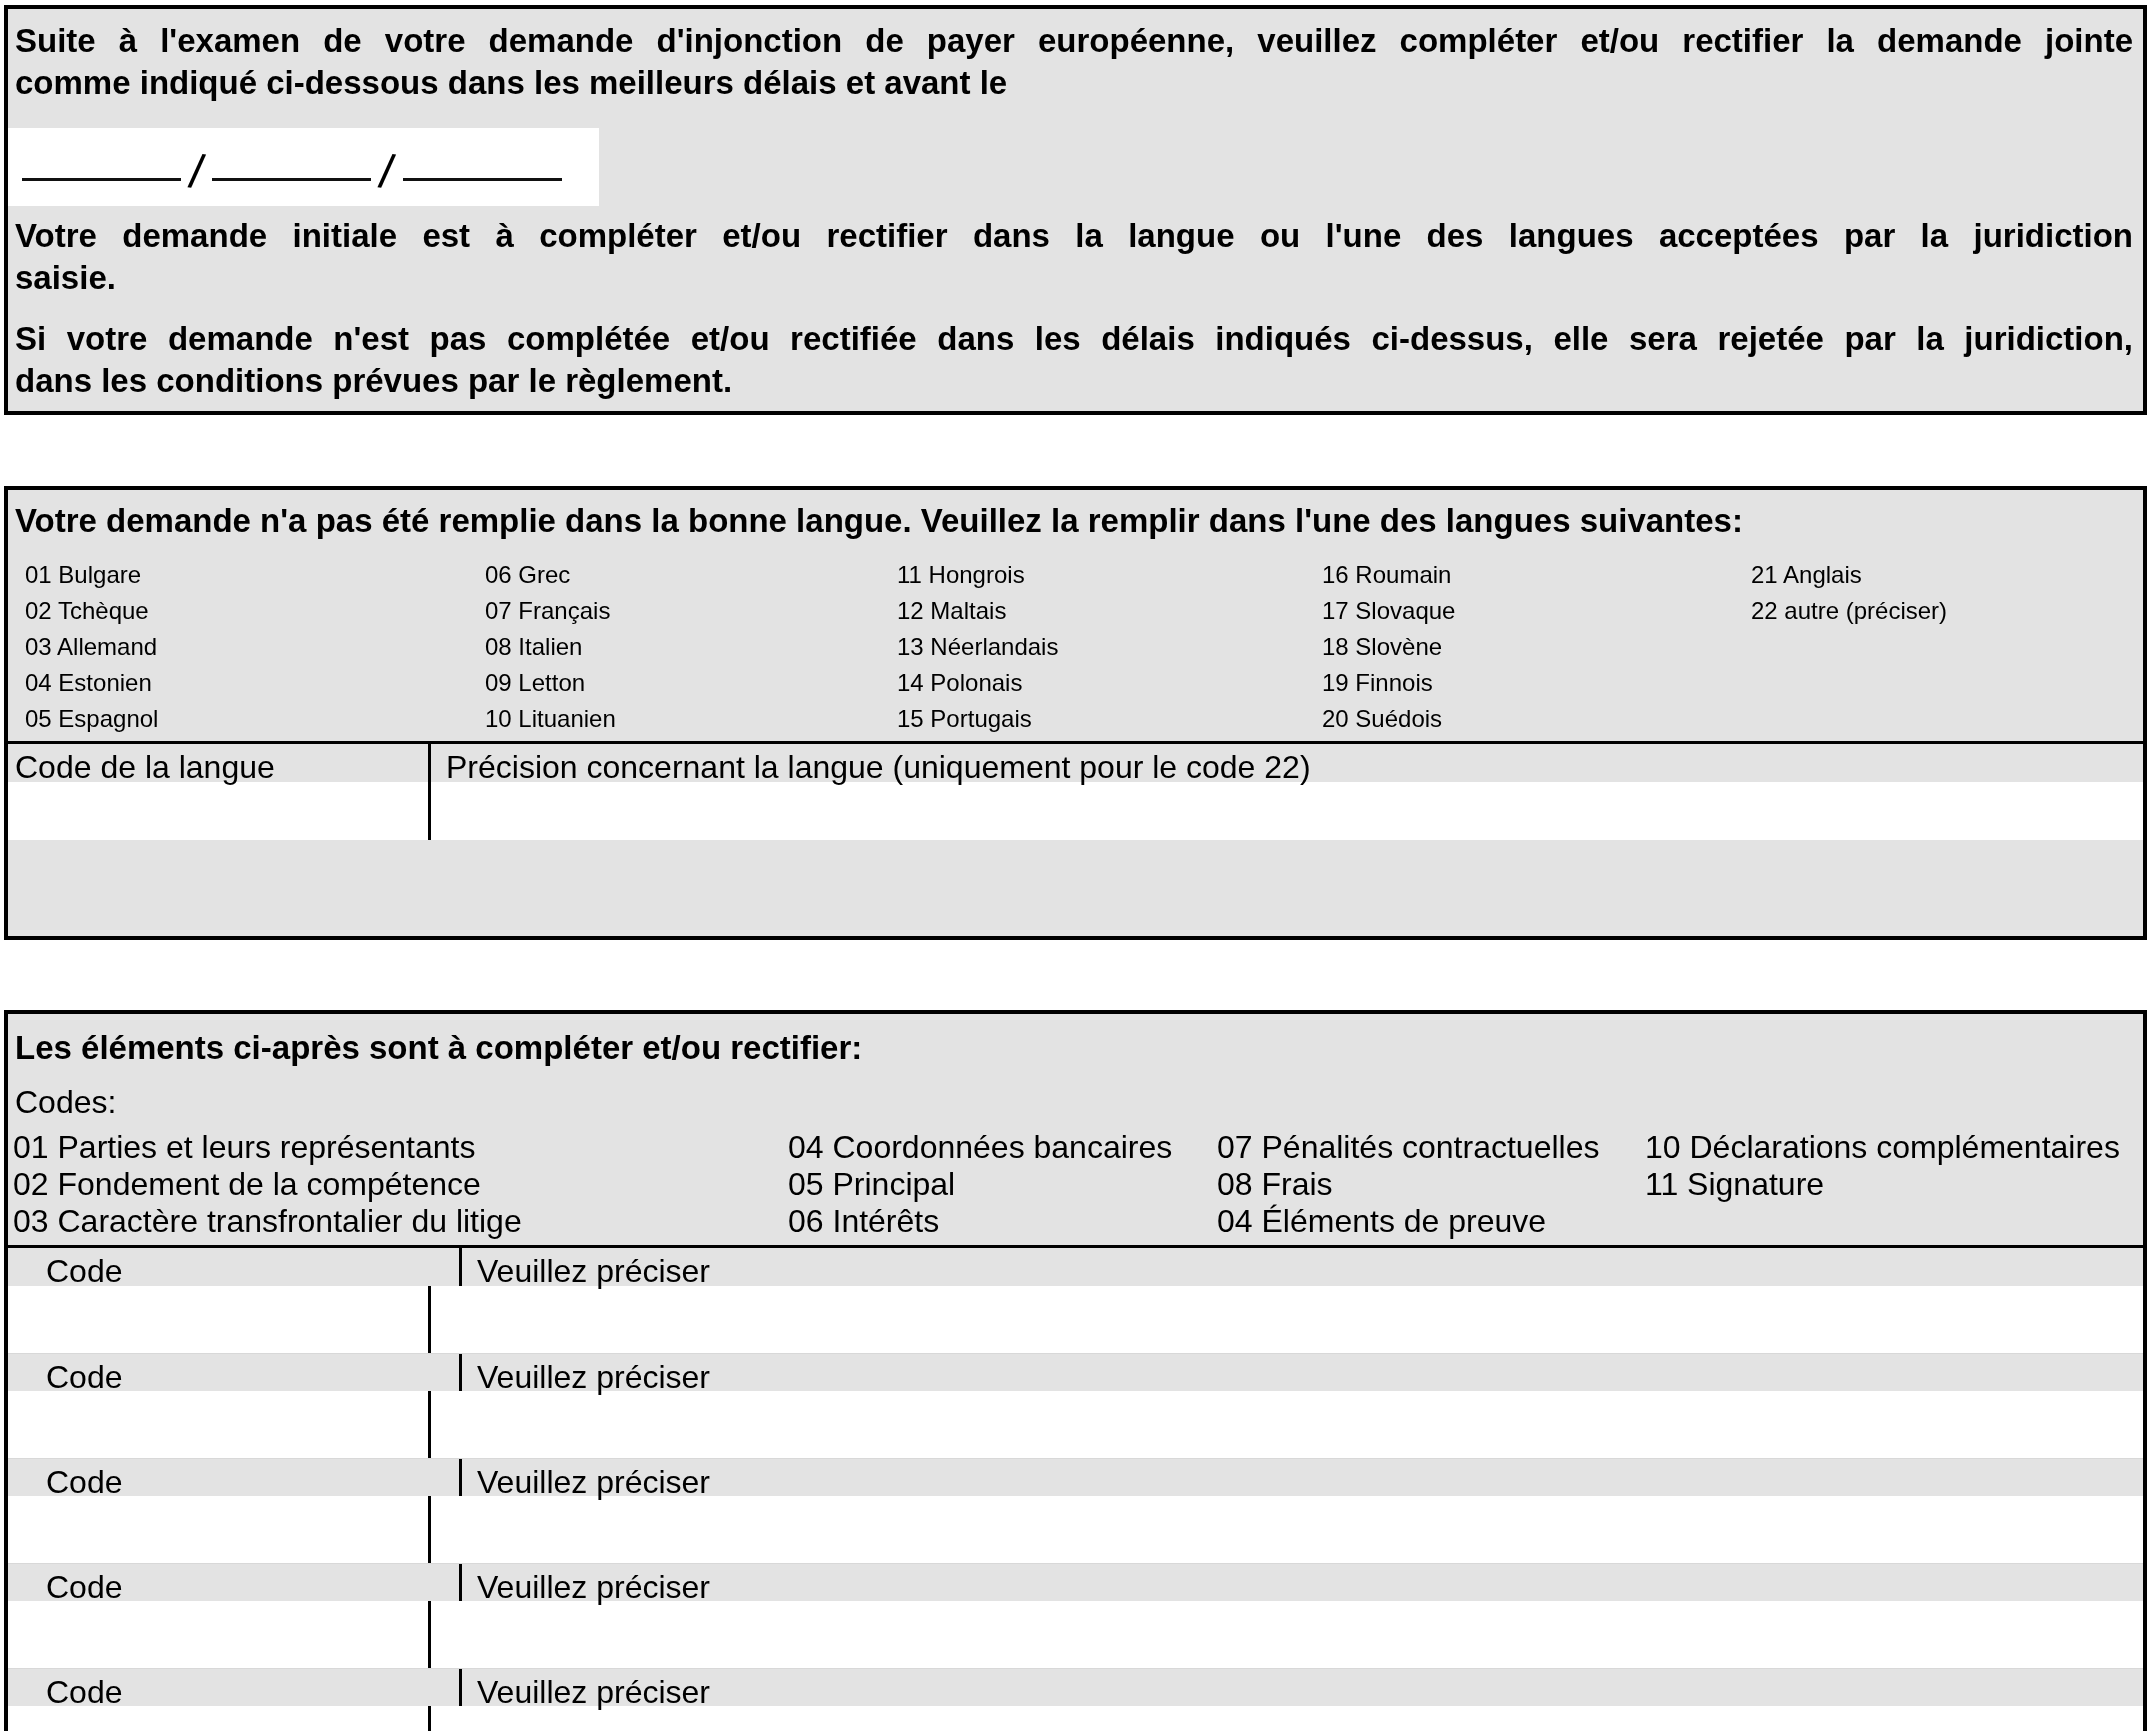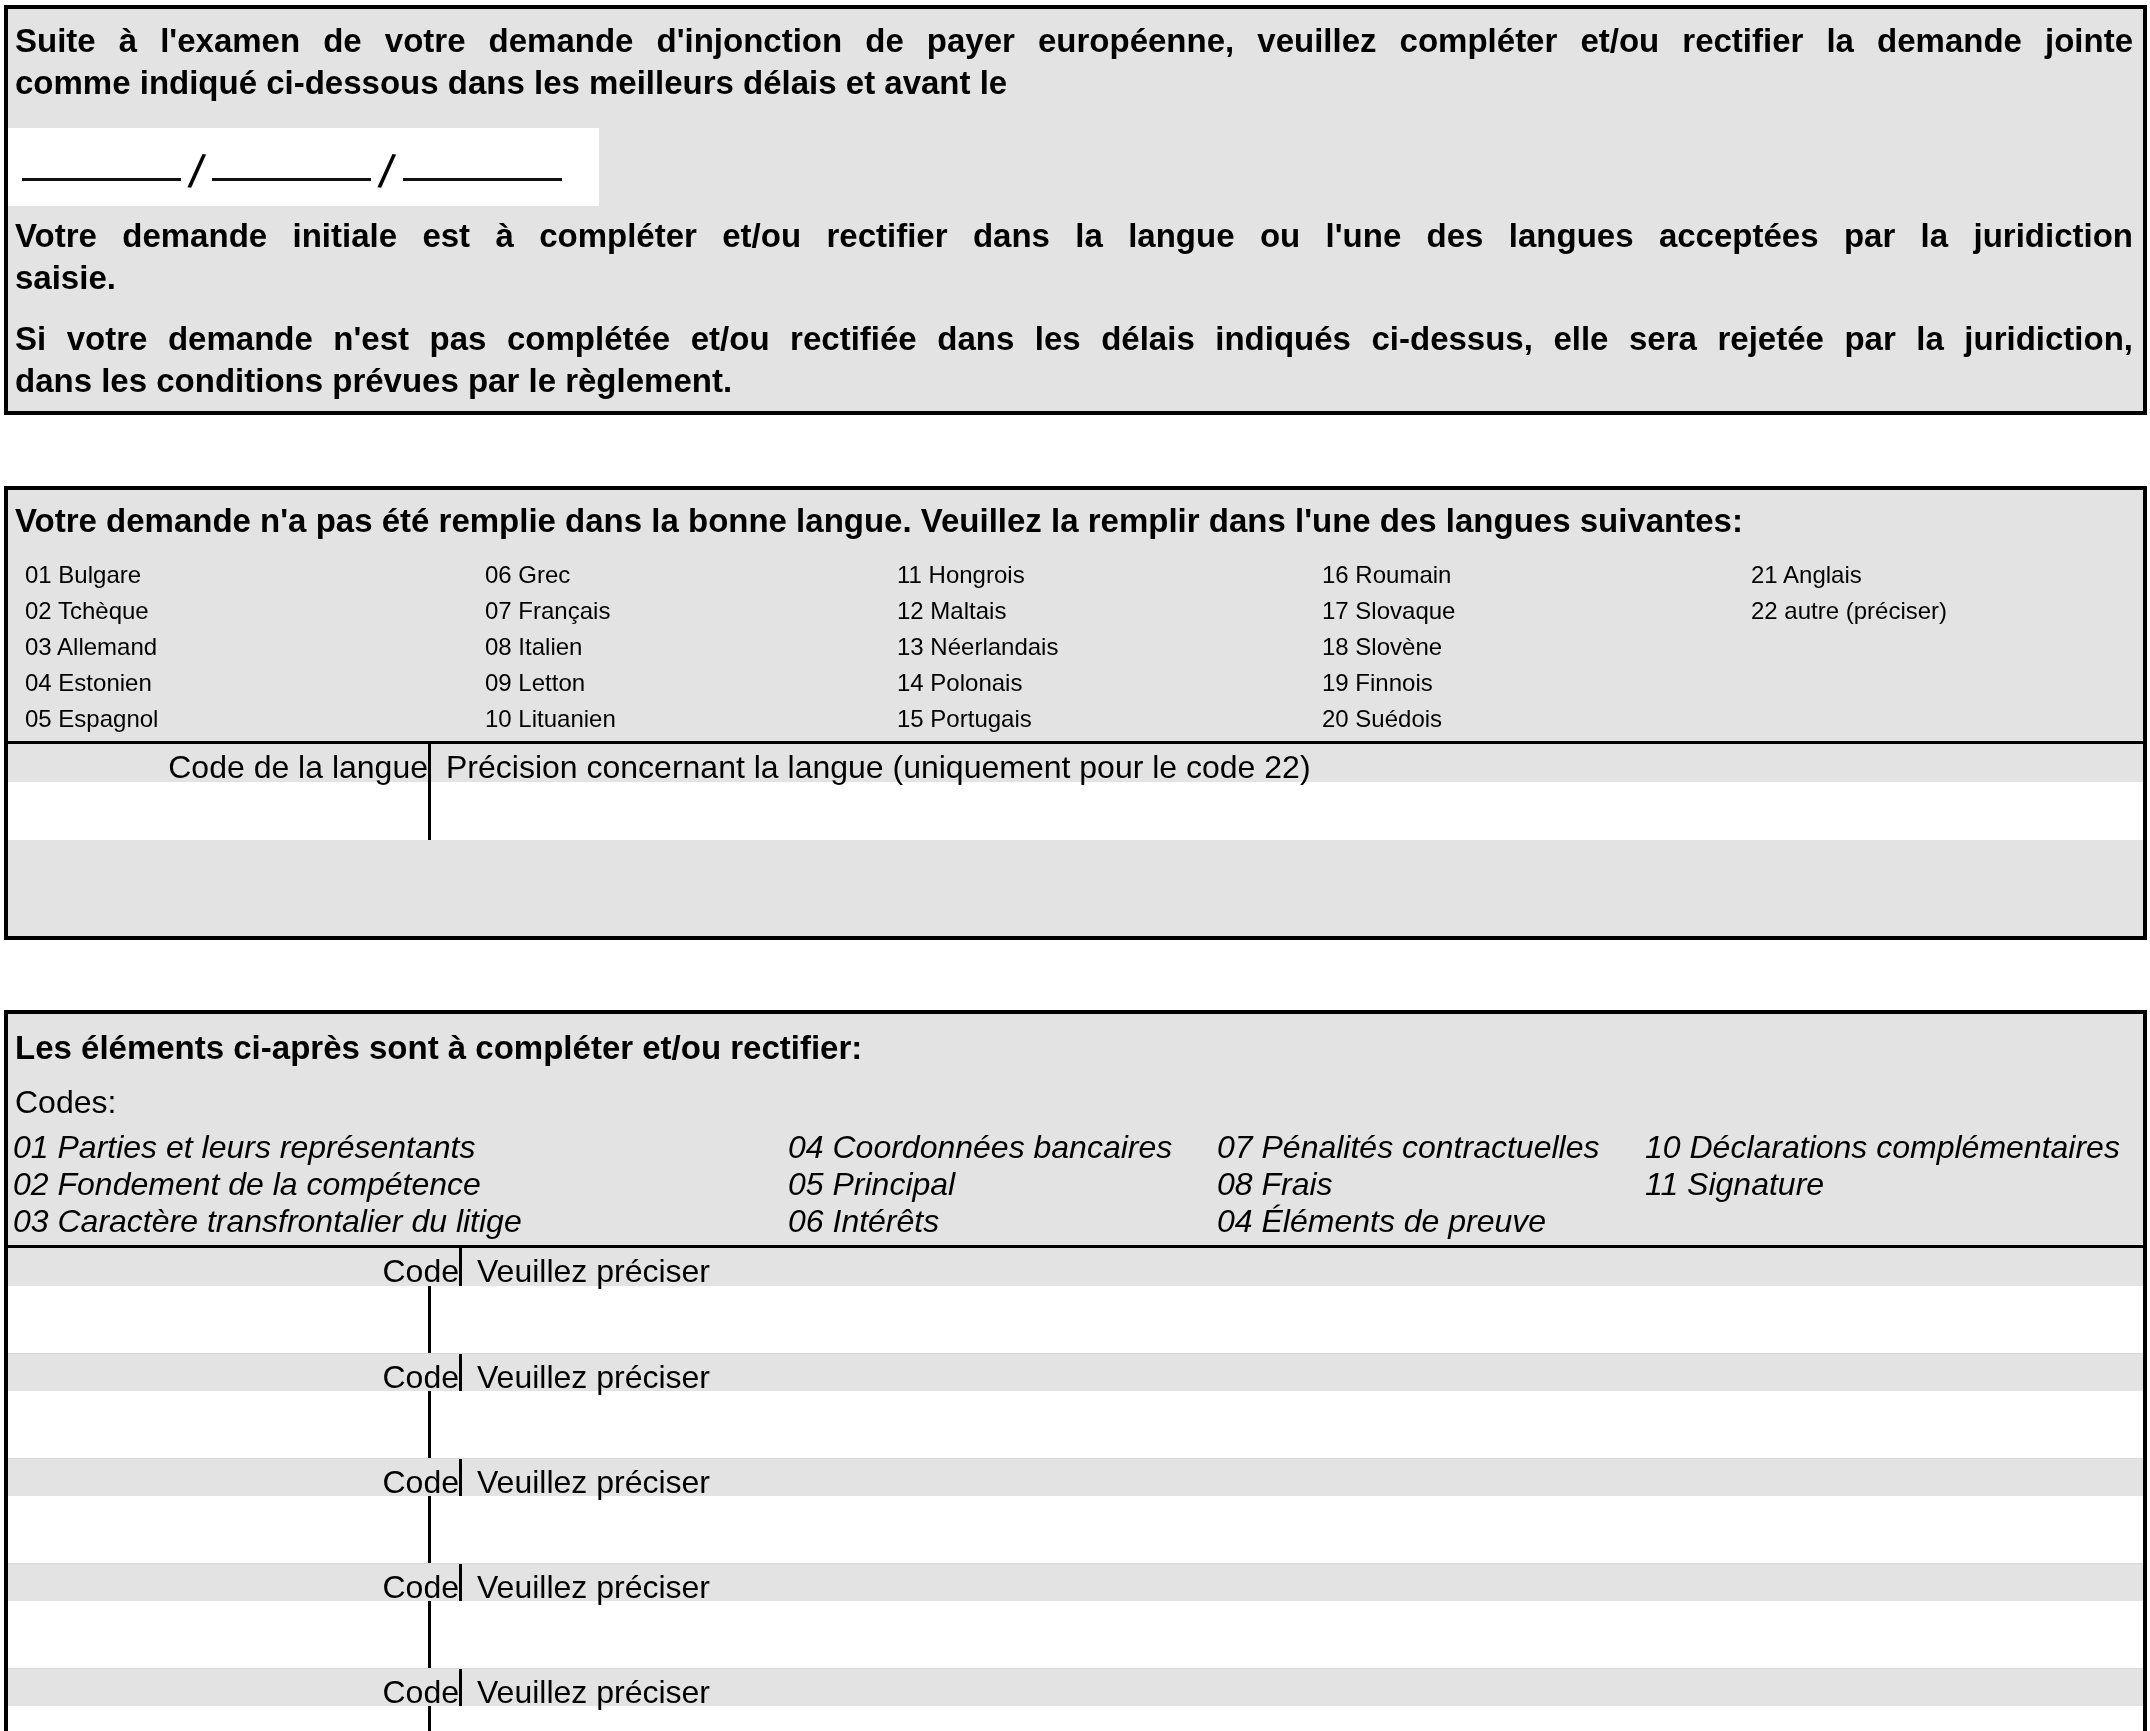--- a/index.html
+++ b/index.html
@@ -66,36 +66,36 @@
   .codes-label {
     margin-top: 15px;
     padding-left: 7px;
     font-size: 32px; font-weight: 400; line-height: 37px;
   }
   .codes-grid {
     margin-top: 8px;
     padding-left: 5px;
     display: grid;
     grid-template-columns: 775px 429px 428px auto;
-    font-size: 32px; font-weight: 400; line-height: 37px; font-style: italic;
+    font-size: 32px; font-weight: 400; line-height: 37px;
   }
   .list-item { white-space: nowrap; }
 
   .tbl { width: 100%; }
   .trow { display: flex; width: 100%; }
   .tcell-left {
     width: 423px; flex: 0 0 423px;
     border-right: 3px solid #000;
   }
   .tcell-right { flex: 1 1 auto; }
   .cell-label {
     font-size: 32px; font-weight: 400; line-height: 35px;
     padding-top: 6px; white-space: nowrap;
   }
-  .tcell-left .cell-label { padding-left: 7px; text-align: right; }
+  .tcell-left .cell-label { padding-left: 7px; }
   .tcell-right .cell-label { padding-left: 15px; }
 
   #t2 { margin-top: 4px; }
   #t2 .thead { border-top: 3.5px solid #000; height: 41px; background: #e3e3e3; }
   #t2 .tbody { height: 58px; background: #ffffff; }
 
   #t3 { margin-top: 4.5px; border-top: 3.5px solid #000; }
   .pair-head { height: 38px; background: #e3e3e3; padding-left: 31px; }
   .pair + .pair .pair-head { border-top: 1px solid #d8d8d8; }
   .pair-body { height: 67px; background: #ffffff; }

